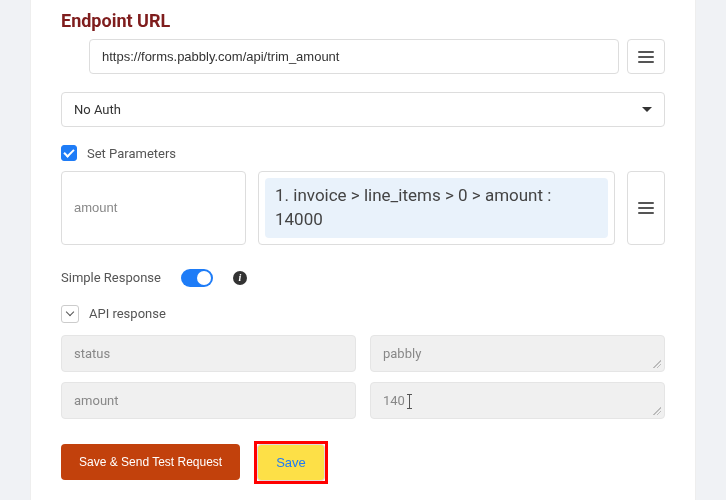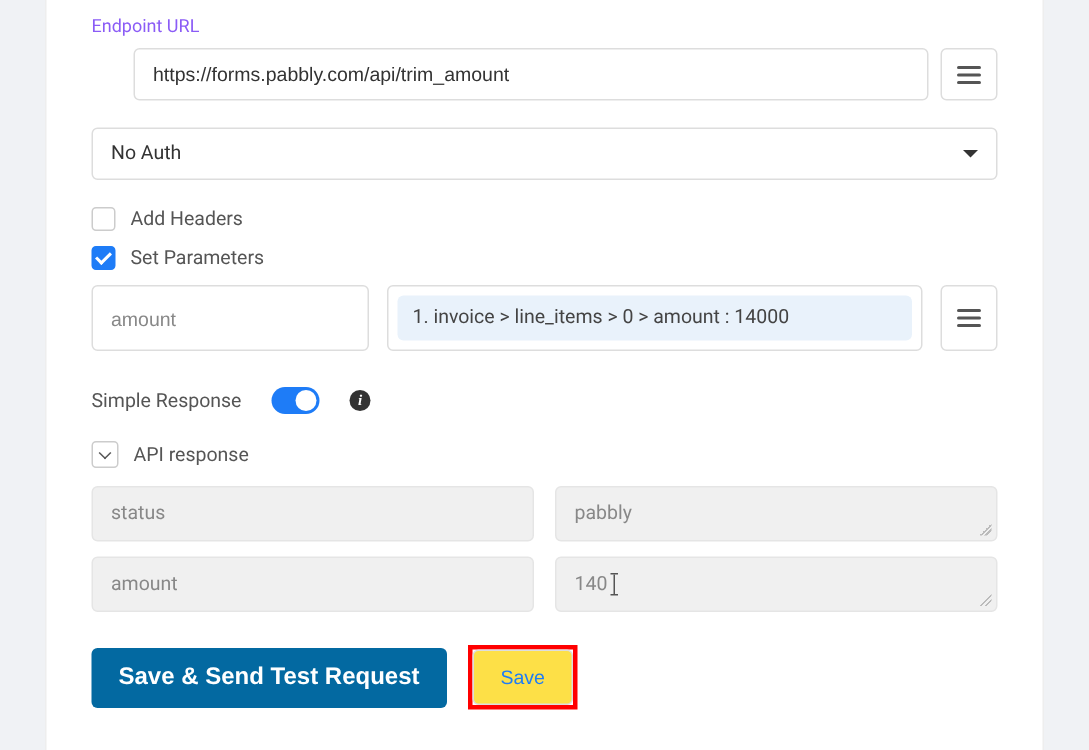--- a/index.html
+++ b/index.html
@@ -23,22 +23,23 @@
       height: 100%;
       border-left: 1px solid #eee;
       border-right: 1px solid #eee;
     }
     .field-group {
       margin-bottom: 18px;
     }
     .field-label {
       display: block;
       margin-bottom: 8px;
-      color: #8b5cf6;
-      font-size: 12px;
+      color: #7f1d1d;
+      font-size: 18px;
+      font-weight: bold;
     }
     .input-row {
       display: flex;
       gap: 8px;
       align-items: stretch;
       margin-left: 28px;
     }
     .text-input {
       flex: 1;
       border: 1px solid #ddd;
@@ -140,21 +141,21 @@
       padding: 6px;
       display: flex;
       gap: 6px;
       align-items: flex-start;
       background: #fff;
     }
     .chip {
       background: #e9f2fb;
       border-radius: 4px;
       padding: 6px 10px;
-      font-size: 13px;
+      font-size: 17px;
       color: #444;
       line-height: 1.4;
       flex: 1;
     }
     .toggle-row {
       display: flex;
       align-items: center;
       gap: 20px;
       margin-top: 24px;
       margin-bottom: 18px;
@@ -233,27 +234,27 @@
       height: 8px;
       background: linear-gradient(135deg, transparent 50%, #bbb 50%, #bbb 60%, transparent 60%, transparent 70%, #bbb 70%, #bbb 80%, transparent 80%);
     }
     .btn-row {
       display: flex;
       gap: 14px;
       margin-top: 22px;
       align-items: center;
     }
     .btn-primary {
-      background: #0369a1;
+      background: #c2410c;
       color: #fff;
       border: none;
       border-radius: 4px;
       padding: 11px 18px;
-      font-size: 16px;
-      font-weight: 700;
+      font-size: 12px;
+      font-weight: 400;
       cursor: pointer;
     }
     .btn-secondary {
       background: #fde047;
       color: #1e7cf7;
       border: 1px solid #ddd;
       border-radius: 4px;
       padding: 10px 18px;
       font-size: 13px;
       cursor: pointer;
@@ -310,24 +311,20 @@
     </div>
   </div>
 
   <div class="field-group">
     <div class="select-row">
       <span class="select-value">No Auth</span>
       <span class="caret-down"></span>
     </div>
   </div>
 
-  <div class="checkbox-row">
-    <div class="checkbox"></div>
-    <span>Add Headers</span>
-  </div>
 
   <div class="checkbox-row">
     <div class="checkbox checked"></div>
     <span>Set Parameters</span>
   </div>
 
   <div class="params-row">
     <input class="param-key" type="text" value="amount" style="">
     <div class="param-value">
       <div class="chip">1. invoice &gt; line_items &gt; 0 &gt; amount : 14000</div>

